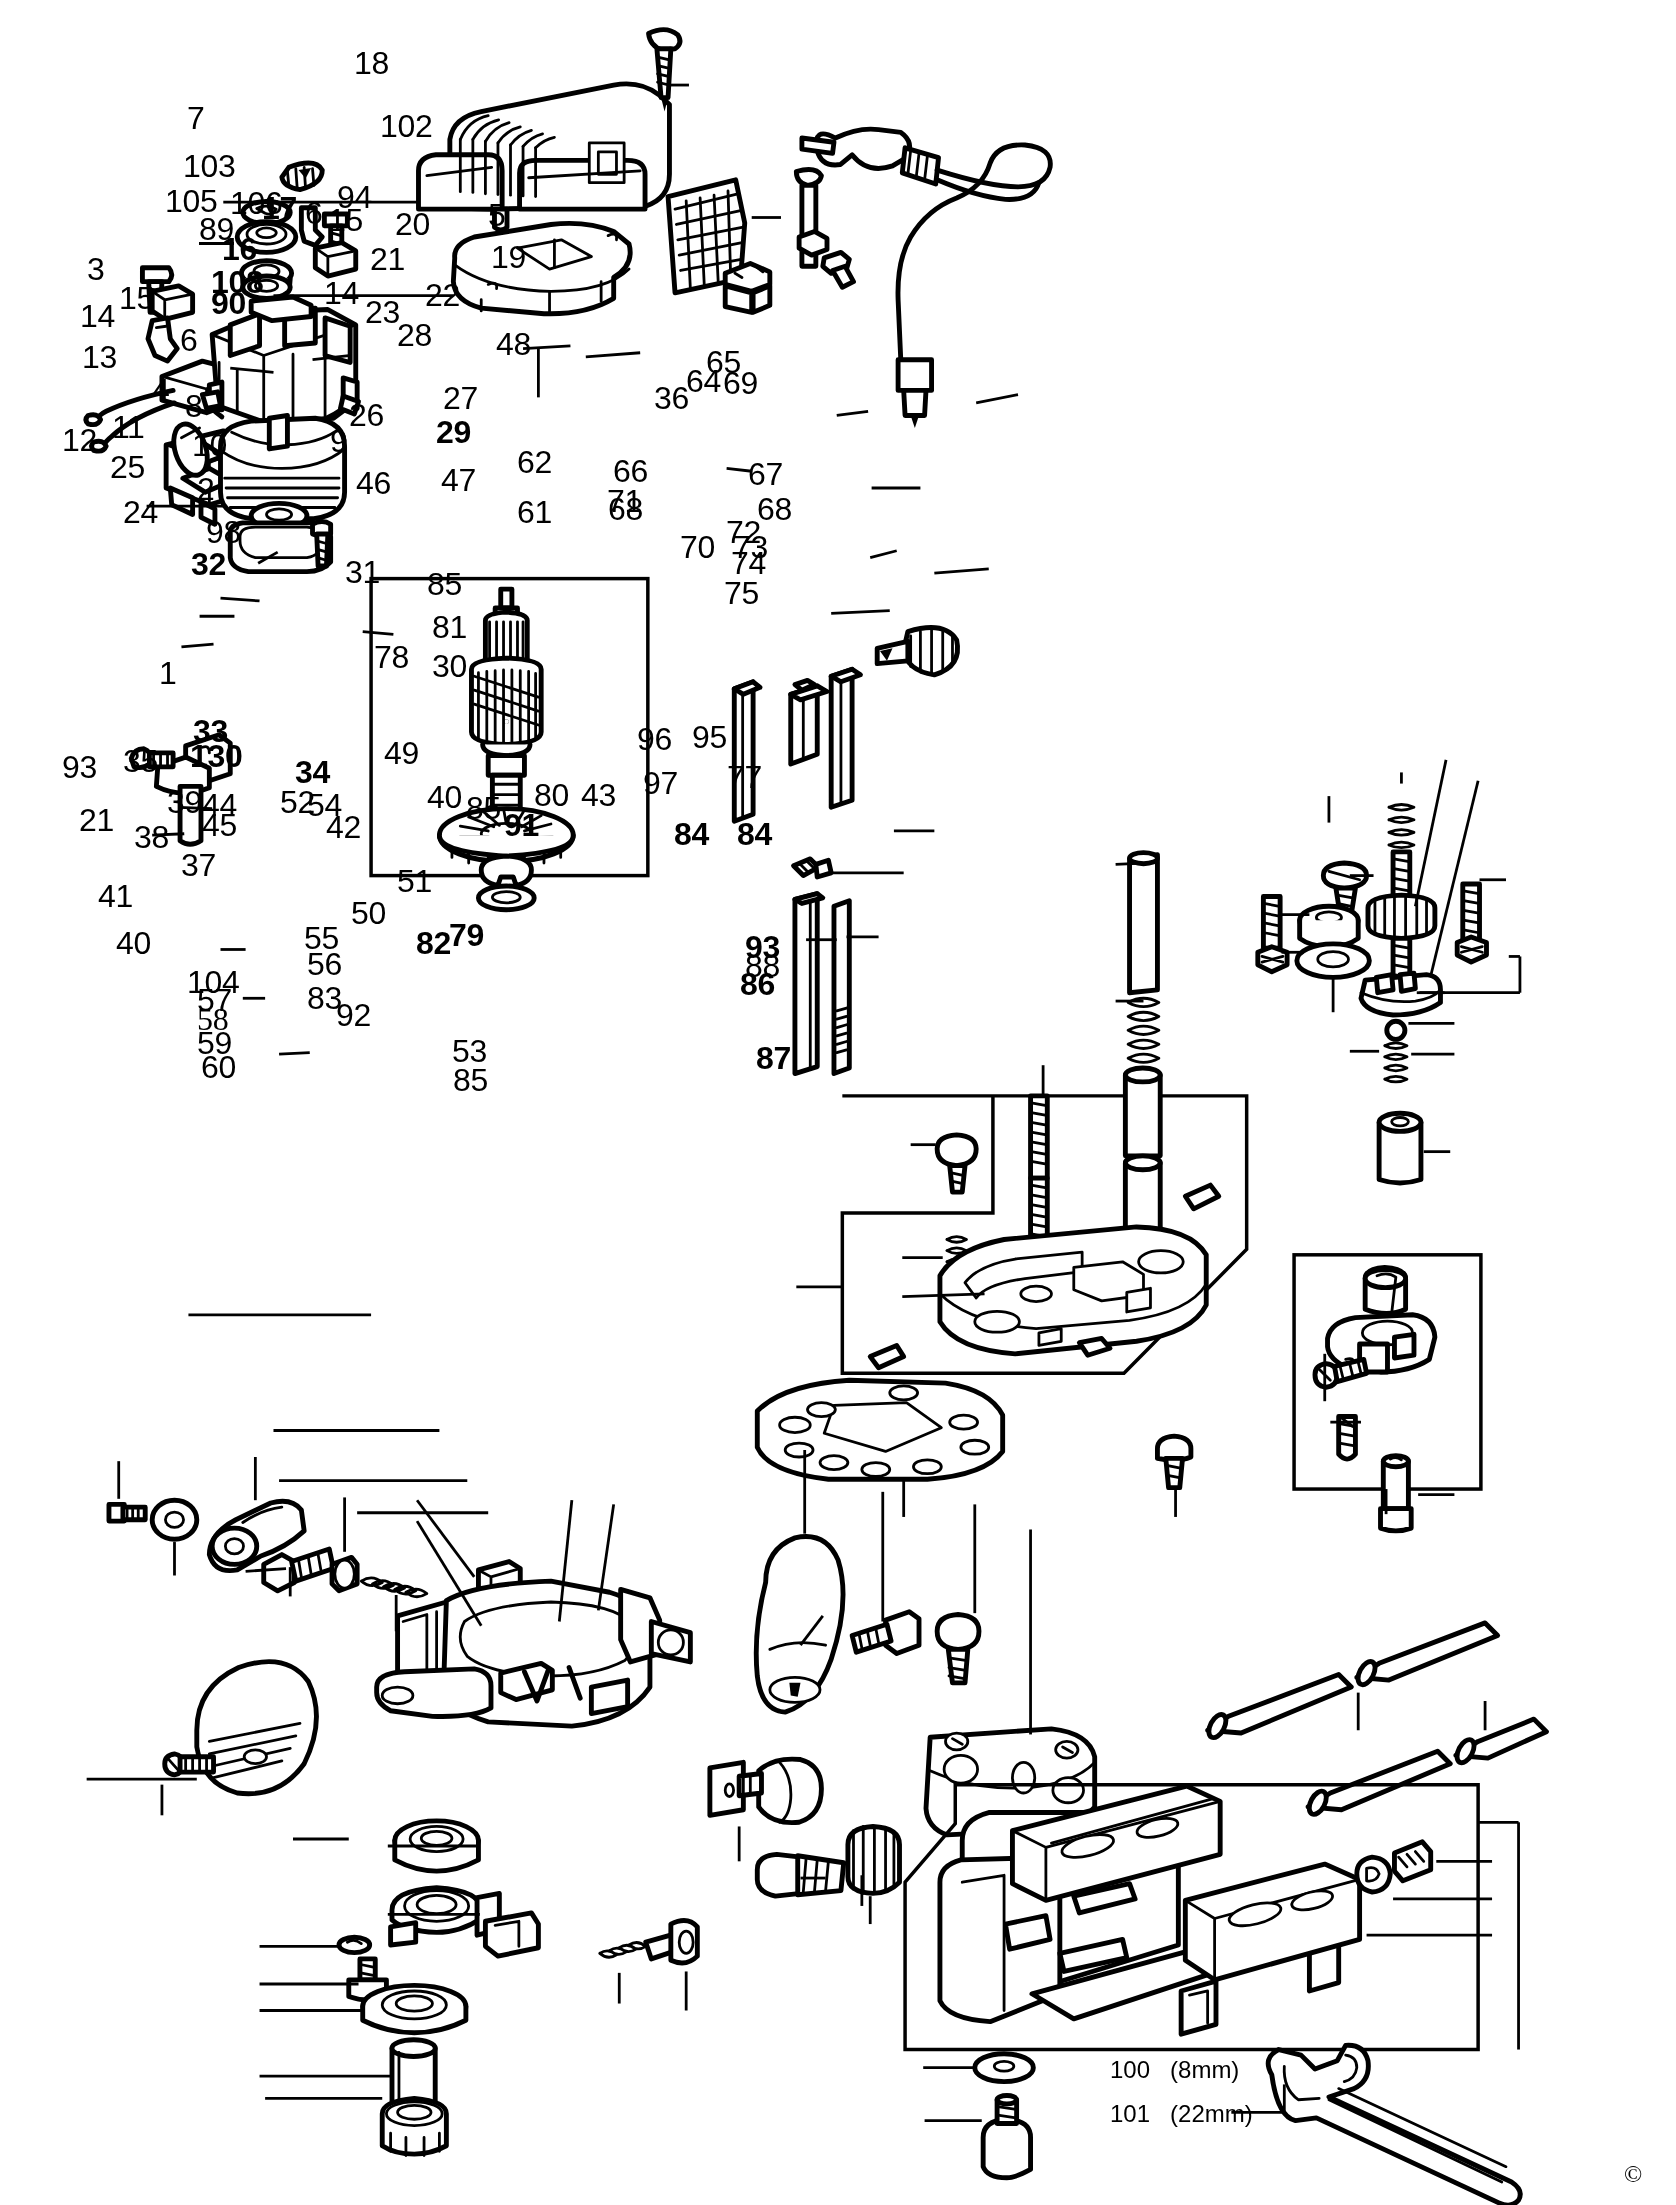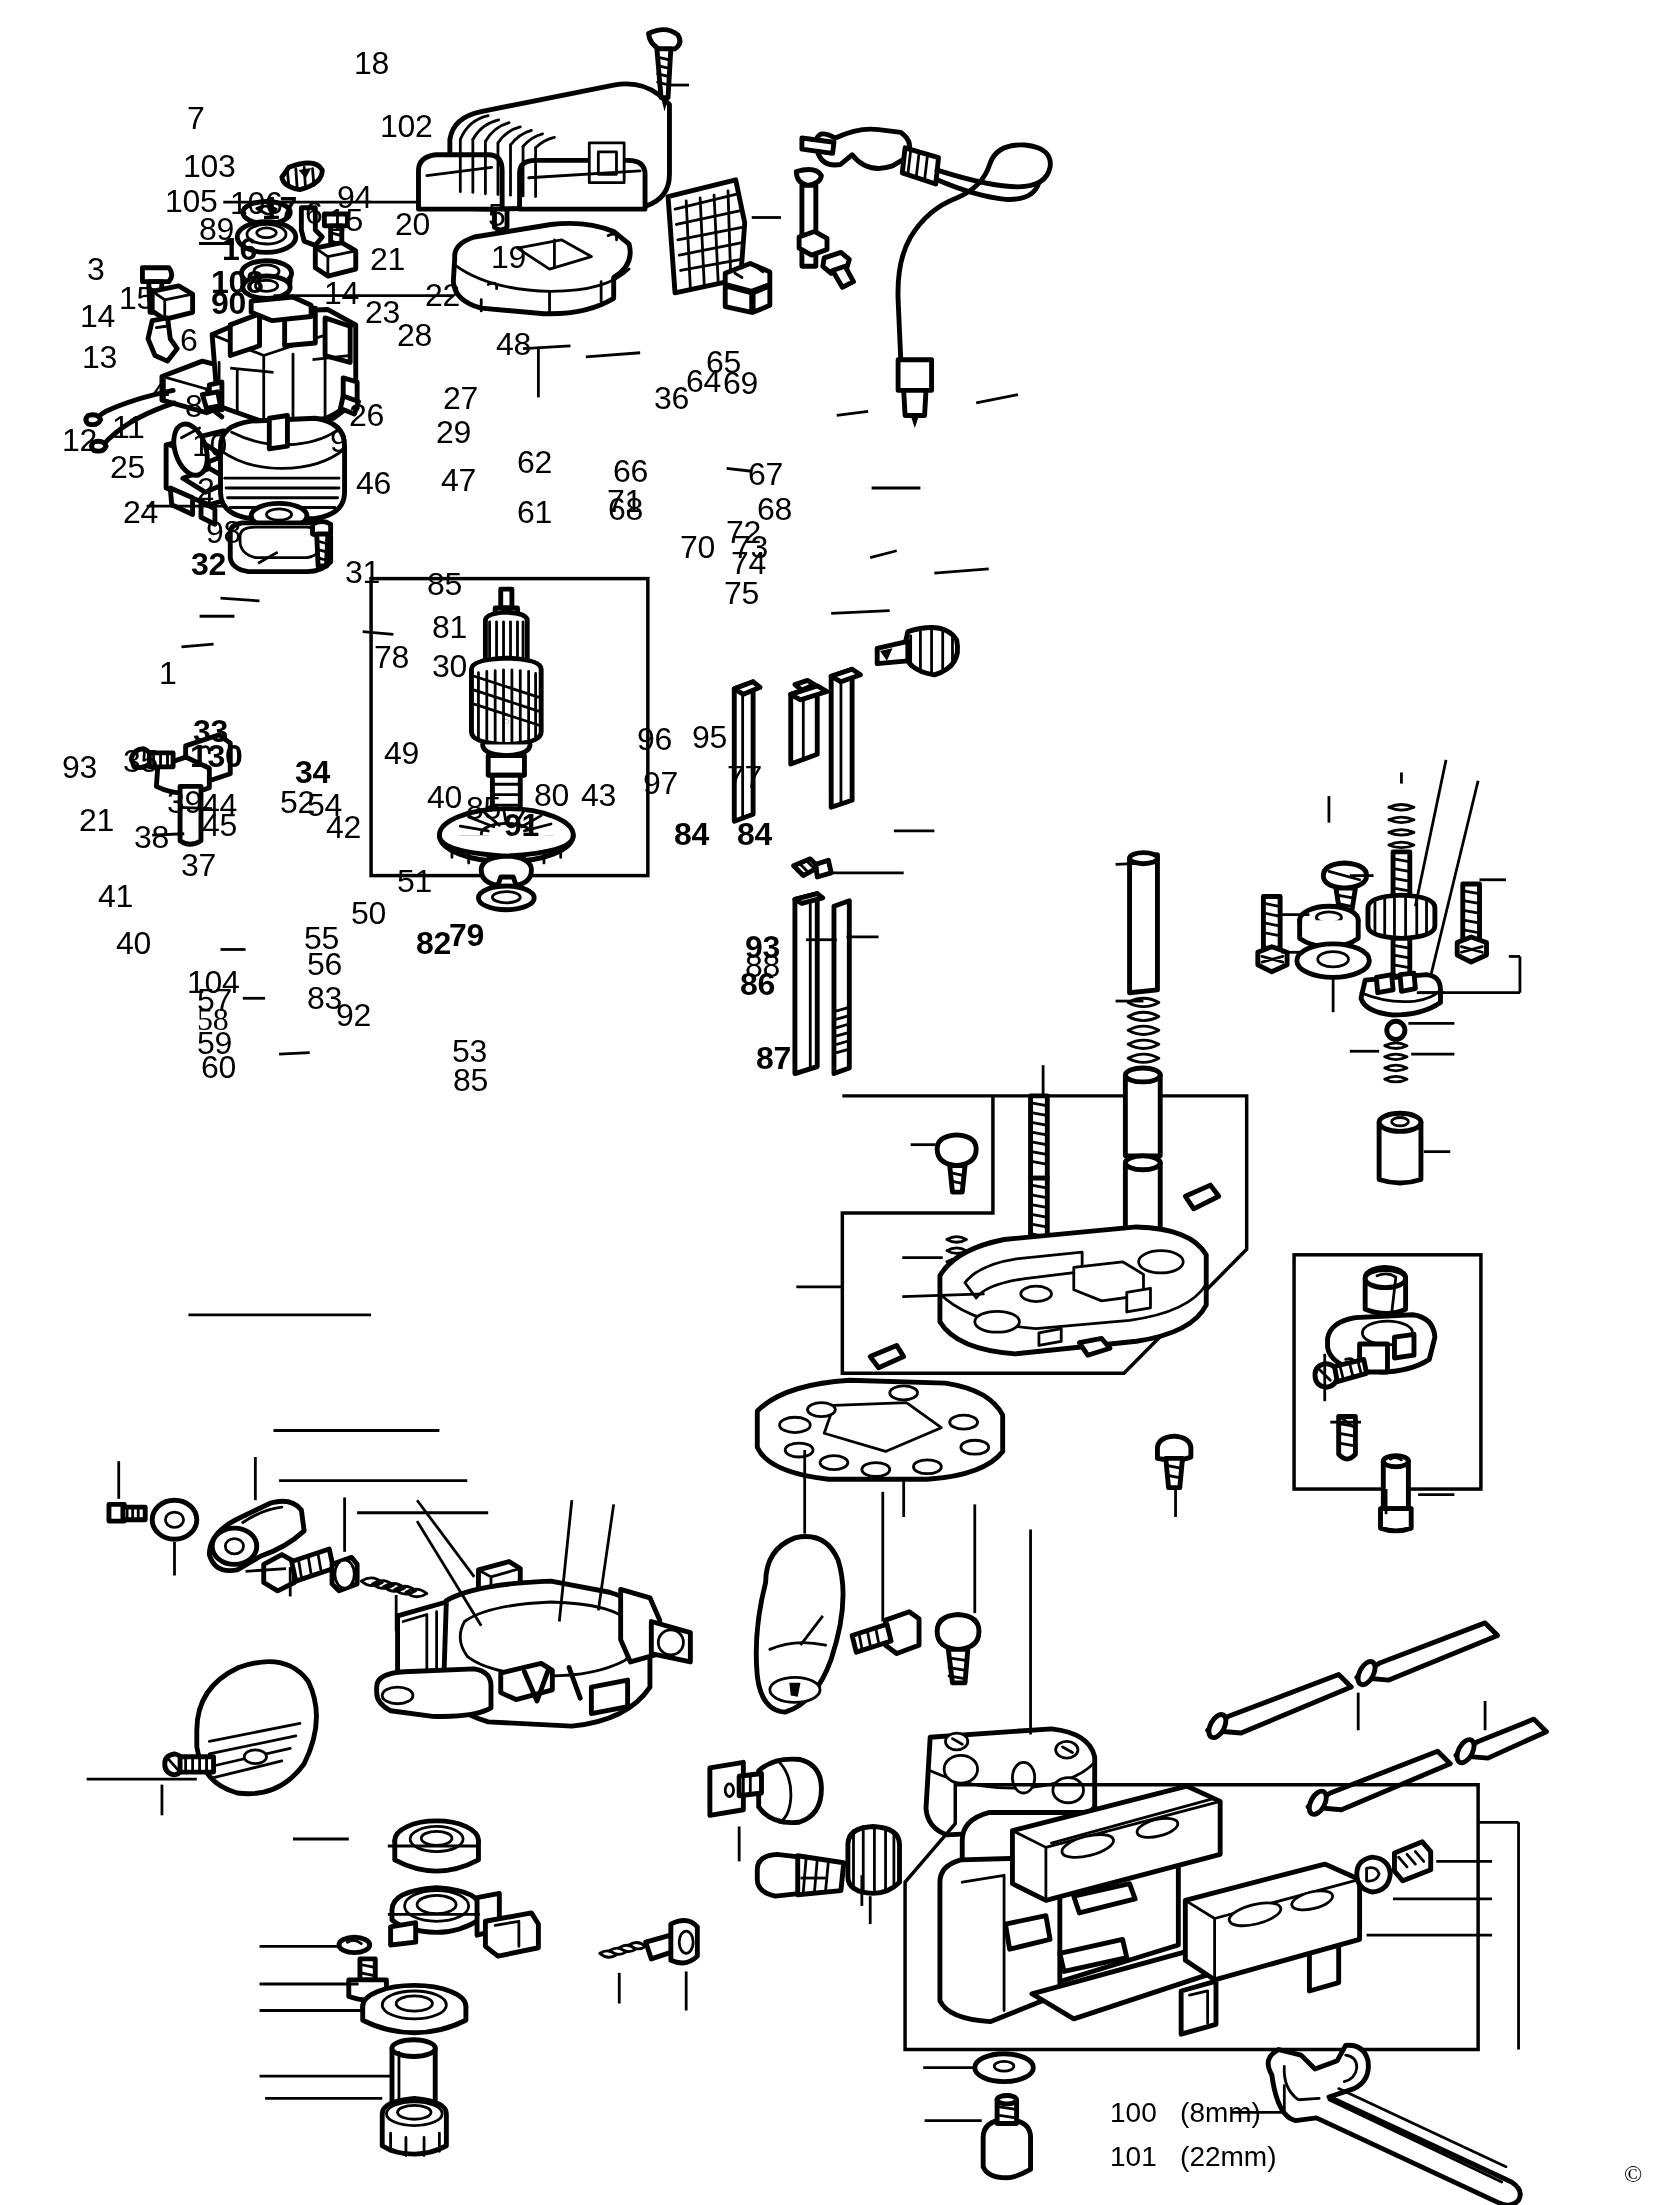--- a/index.html
+++ b/index.html
@@ -26,25 +26,24 @@
   #art{position:absolute;left:0;top:0;width:1677px;height:2205px;}
   .copy{
     position:absolute;
     font-family:"Liberation Serif",serif;
     font-size:24px;
     color:#000;
   }
   .wrench-note{
     position:absolute;
     font-family:"Liberation Sans",sans-serif;
-    font-size:28px;
+    font-size:24px;
     line-height:43px;
     color:#000;
     white-space:pre;
-    margin-top:43px;
   }
 </style>
 </head>
 <body>
 
 <div id="sheet">
 
   <svg id="art" viewBox="0 0 2405 3163" xmlns="http://www.w3.org/2000/svg">
     <defs>
       <style>
@@ -1008,21 +1007,21 @@
       <div class="lbl" style="left: 723px; top: 367px;">69</div>
       <div class="lbl" style="left: 152px; top: 374px;">4</div>
       <div class="lbl" style="left: 443px; top: 382px;">27</div>
       <div class="lbl" style="left: 654px; top: 382px;">36</div>
       <div class="lbl" style="left: 185px; top: 390px;">8</div>
       <div class="lbl" style="left: 349px; top: 399px;">26</div>
       <div class="lbl" style="left: 112px; top: 411px;">11</div>
       <div class="lbl" style="left: 62px; top: 424px;">12</div>
       <div class="lbl" style="left: 192px; top: 429px;">10</div>
       <div class="lbl" style="left: 330px; top: 425px;">9</div>
-      <div class="lbl" style="left: 436px; top: 416px;">29</div>
+      <div class="lbl" style="left: 436px; top: 416px; font-weight: bold;">29</div>
       <div class="lbl" style="left: 613px; top: 455px;">66</div>
       <div class="lbl" style="left: 748px; top: 458px;">67</div>
       <div class="lbl" style="left: 517px; top: 446px;">62</div>
       <div class="lbl" style="left: 110px; top: 451px;">25</div>
       <div class="lbl" style="left: 356px; top: 467px;">46</div>
       <div class="lbl" style="left: 441px; top: 464px;">47</div>
       <div class="lbl" style="left: 197px; top: 473px;">2</div>
       <div class="lbl" style="left: 607px; top: 464px; margin-top: 21px;">71</div>
       <div class="lbl" style="left: 608px; top: 493px;">68</div>
       <div class="lbl" style="left: 757px; top: 493px;">68</div>

